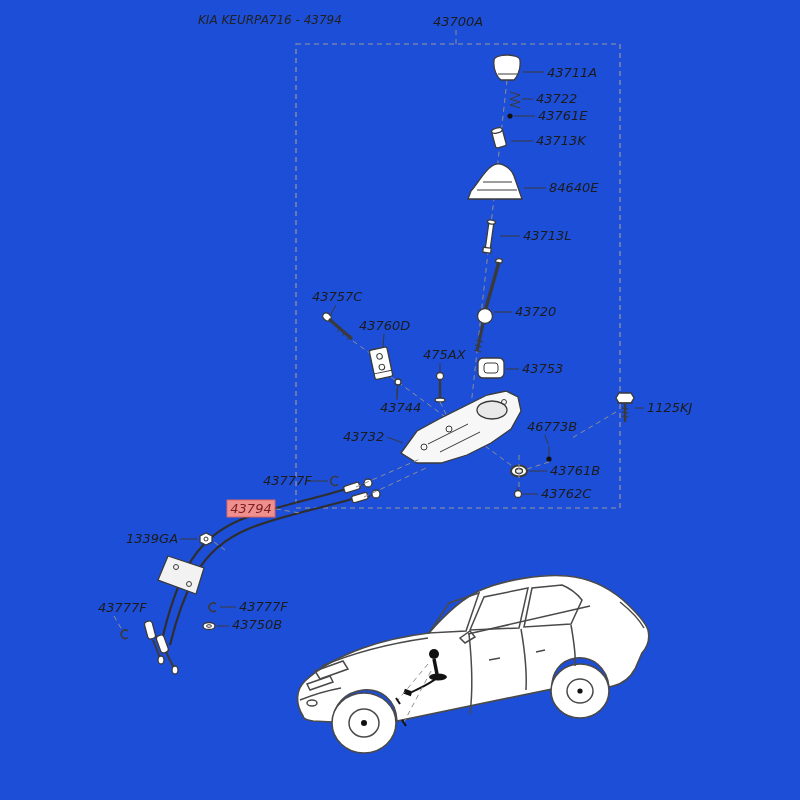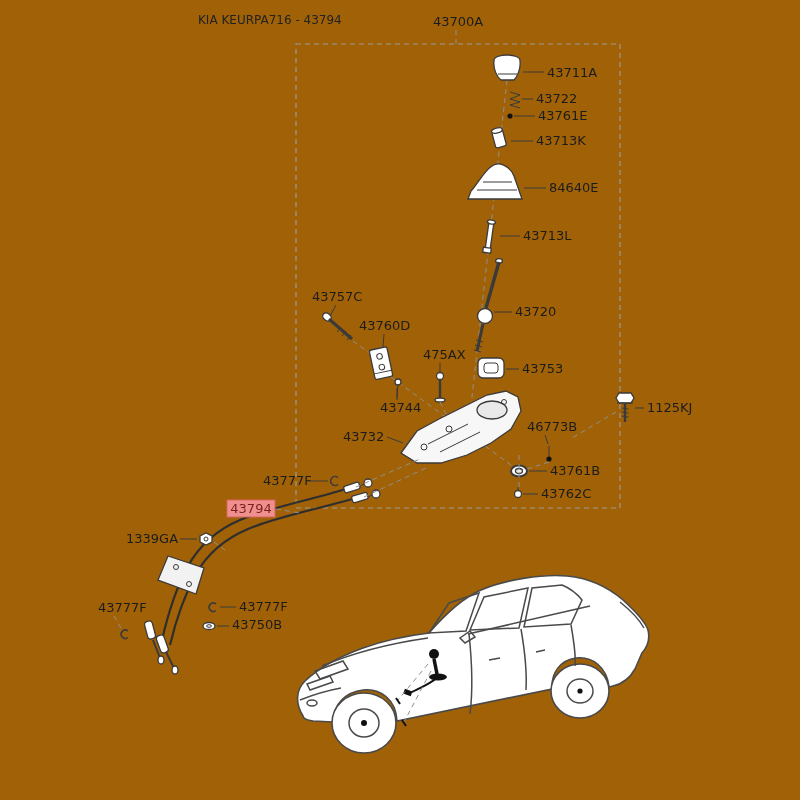--- a/index.html
+++ b/index.html
@@ -1,16 +1,16 @@
 <!DOCTYPE html>
 <html><head>
 <meta charset="utf-8">
 <style>
   html,body{margin:0;padding:0;background:#ffffff;}
-  .stage{position:relative;width:800px;height:800px;background:#a16207;overflow:hidden;}
+  .stage{position:relative;width:800px;height:800px;background:#1d4ed8;overflow:hidden;font-style:italic;}
   svg{display:block}
   text{font-family:"DejaVu Sans","Liberation Sans",sans-serif;font-size:13px;fill:#1c1c1c;}
   text.hdr{font-size:12px;fill:#222;}
   .lead{stroke:#3a3a3a;stroke-width:1;fill:none;}
   .dash{stroke:#8f8f8f;stroke-width:1;stroke-dasharray:5 4;fill:none;}
   .part{stroke:#3a3a3a;stroke-width:1.3;fill:#ffffff;}
   .partdark{stroke:#3a3a3a;stroke-width:1.3;fill:#e9e9e9;}
   .thin{stroke:#3a3a3a;stroke-width:1;fill:none;}
   .cable{stroke:#2e2e2e;stroke-width:2.2;fill:none;}
   .car{stroke:#4a4a4a;stroke-width:1.5;fill:none;}

